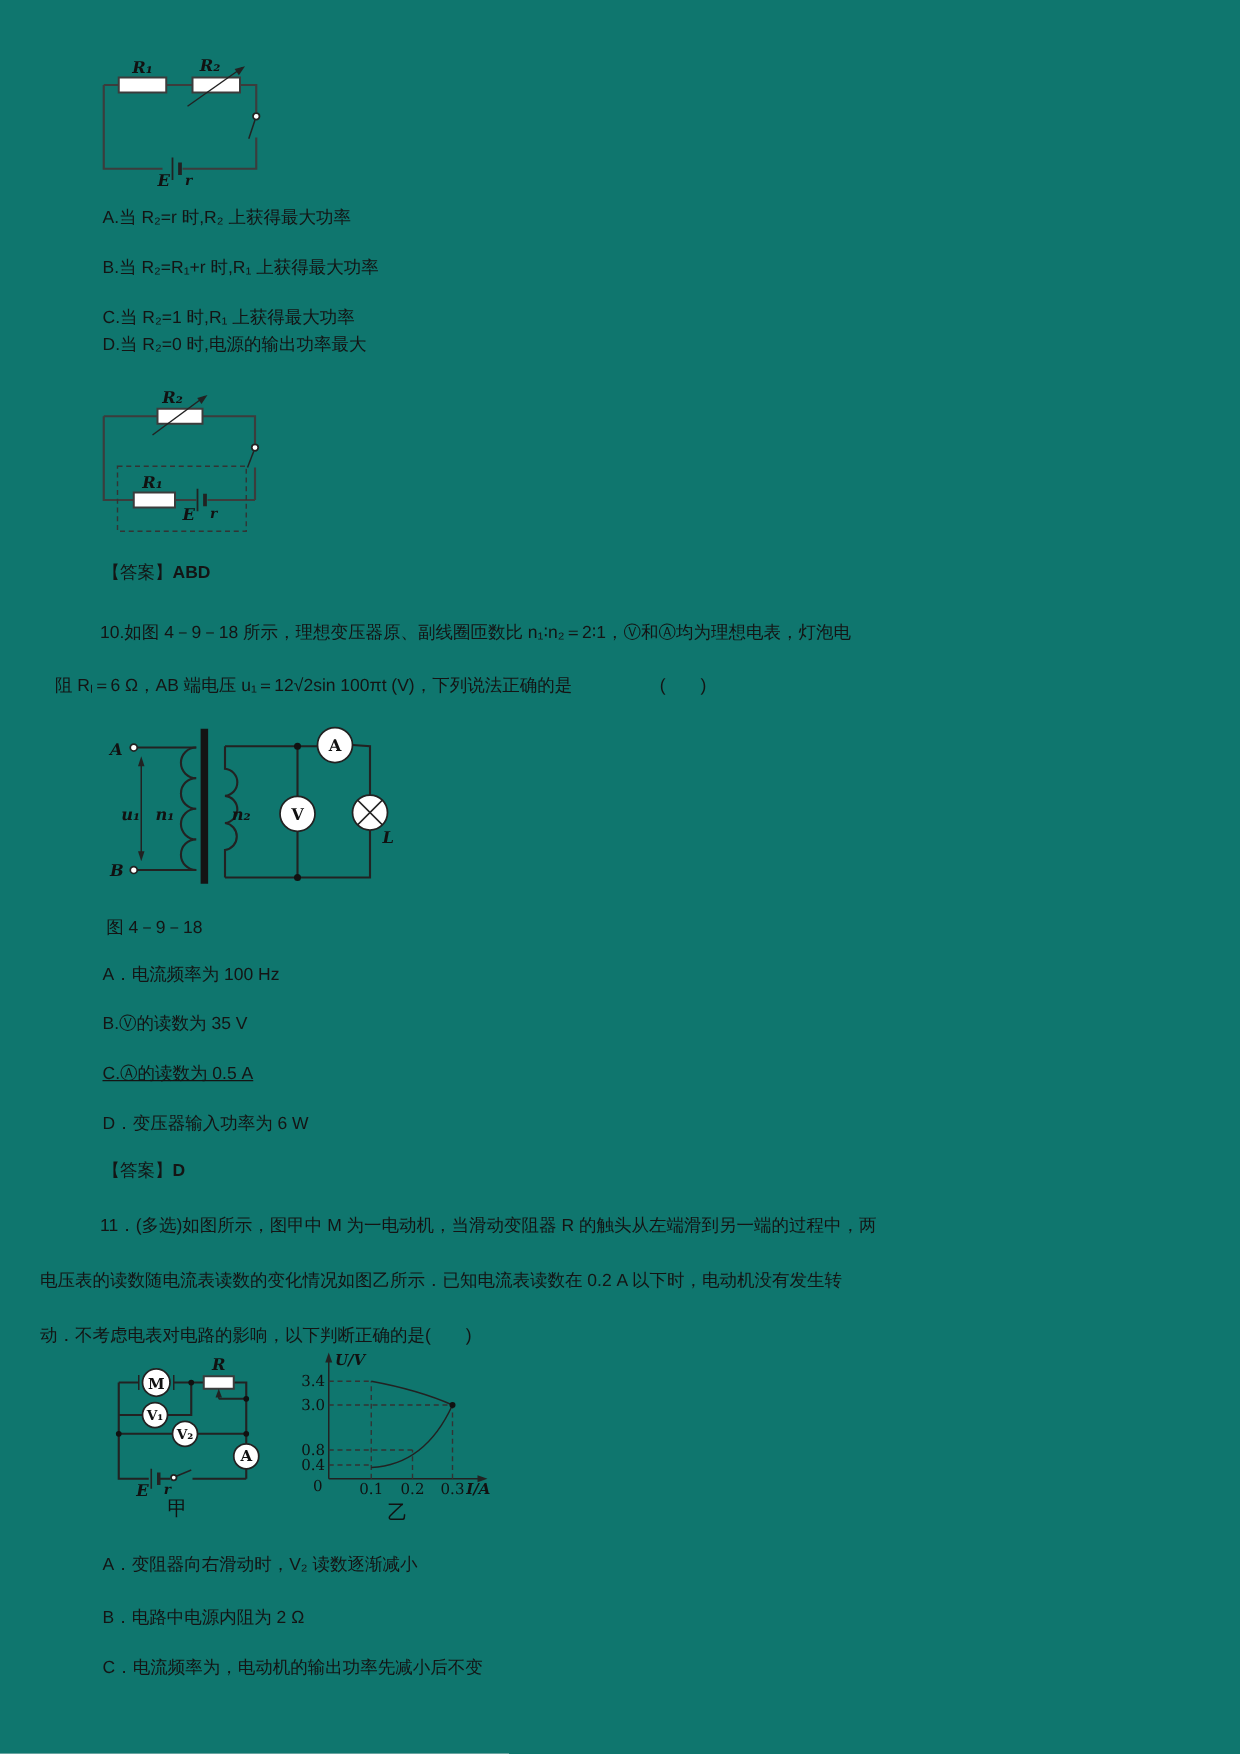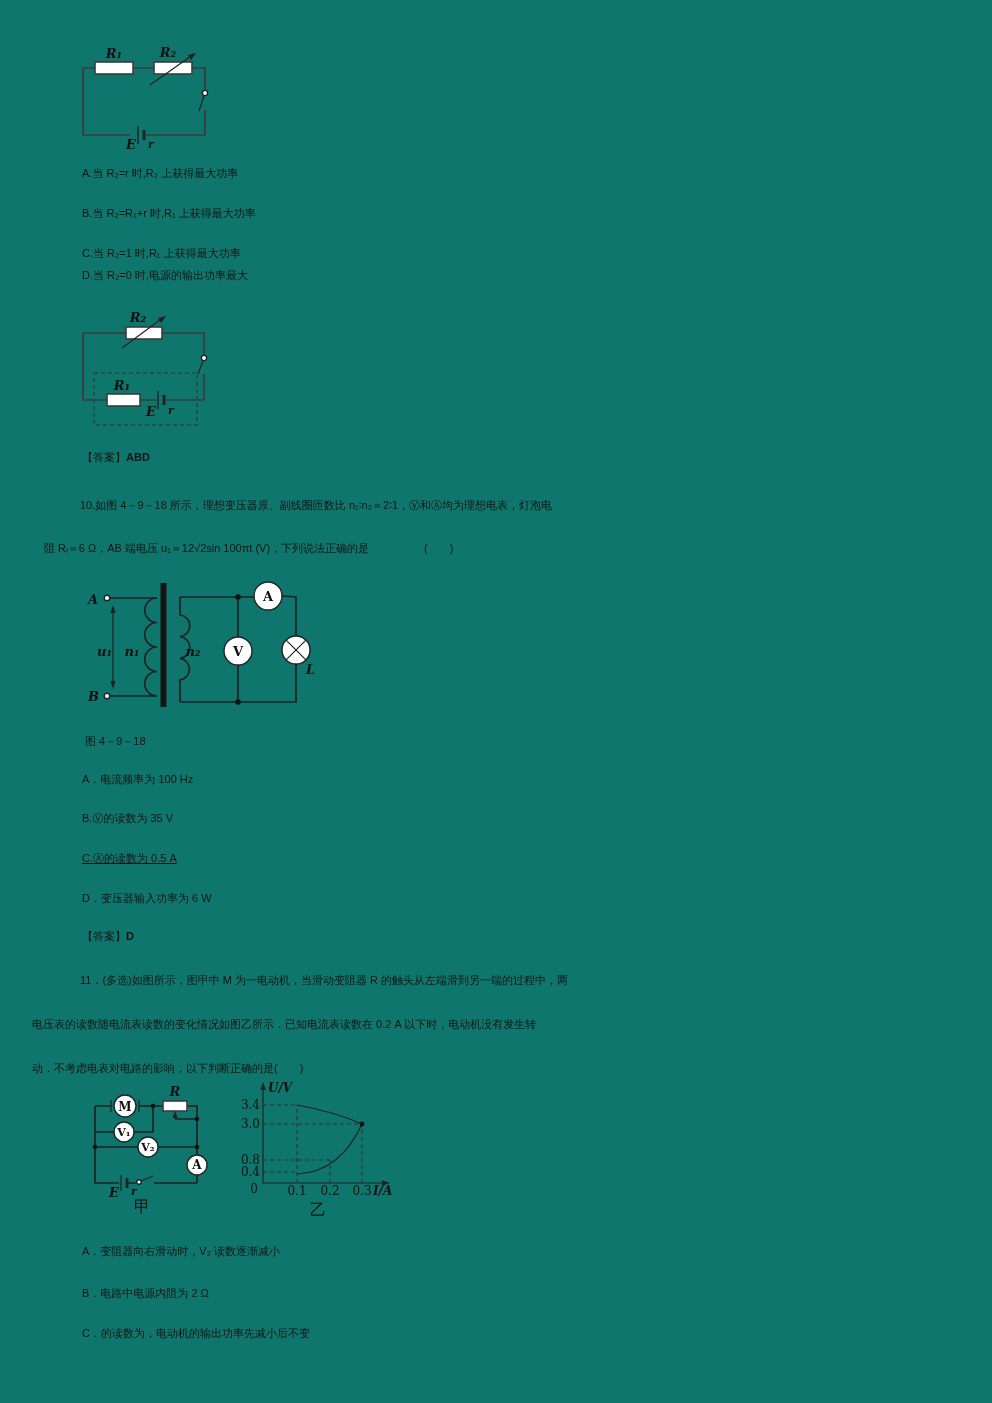--- a/index.html
+++ b/index.html
@@ -1,21 +1,21 @@
 <!DOCTYPE html>
 <html><head>
 <meta charset="utf-8">
 <style>
   html,body { margin:0; padding:0; background:#e8e8e8; }
   .page {
     position:relative; width:992px; height:1403px; margin:0 auto;
     background:#0f766e; overflow:hidden;
     font-family:"Liberation Sans", sans-serif; color:#111;
   }
-  .tl { position:absolute; font-size:11px; line-height:22px; white-space:pre; color:#141414; }
+  .tl { position:absolute; font-size:14px; line-height:22px; white-space:pre; color:#141414; }
   .ans b { font-weight:bold; }
   .figure { position:absolute; }
   svg { display:block; }
   svg text { font-family:"DejaVu Serif", serif; fill:#111; }
   .lbl  { font-style:italic; font-weight:bold; font-size:13px; }
   .lbl-s{ font-style:italic; font-weight:bold; font-size:11px; }
   .meter{ font-weight:bold; font-size:12px; text-anchor:middle; }
   .tick { font-size:12px; }
   .cjk  { font-family:"Liberation Sans", sans-serif; font-size:16px; text-anchor:middle; }
   .wire { fill:none; stroke:#3c3c3c; stroke-width:1.7; }
@@ -171,15 +171,15 @@
       <text class="tick" x="20" y="115" text-anchor="end">0</text>
       <text class="tick" x="59" y="117" text-anchor="middle">0.1</text>
       <text class="tick" x="92" y="117" text-anchor="middle">0.2</text>
       <text class="tick" x="124" y="117" text-anchor="middle">0.3</text>
       <text class="cjk" x="80" y="137">乙</text>
     </svg>
   </div>
 
   <div class="tl" style="left:82px; top:1240px;">A．变阻器向右滑动时，V₂ 读数逐渐减小</div>
   <div class="tl" style="left:82px; top:1282px;">B．电路中电源内阻为 2 Ω</div>
-  <div class="tl" style="left:82px; top:1322px;">C．的读数为，电动机的输出功率先减小后不变</div>
+  <div class="tl" style="left:82px; top:1322px;">C．电流频率为，电动机的输出功率先减小后不变</div>
 
 </div>
 
 </body></html>

